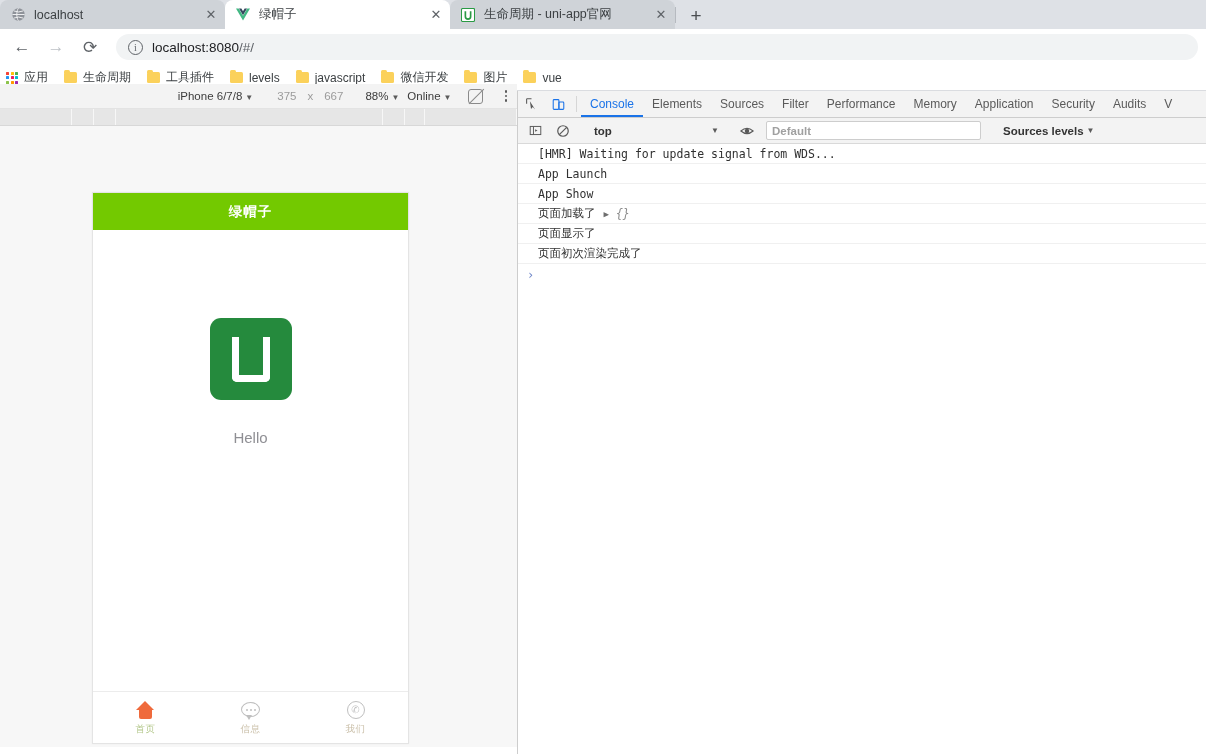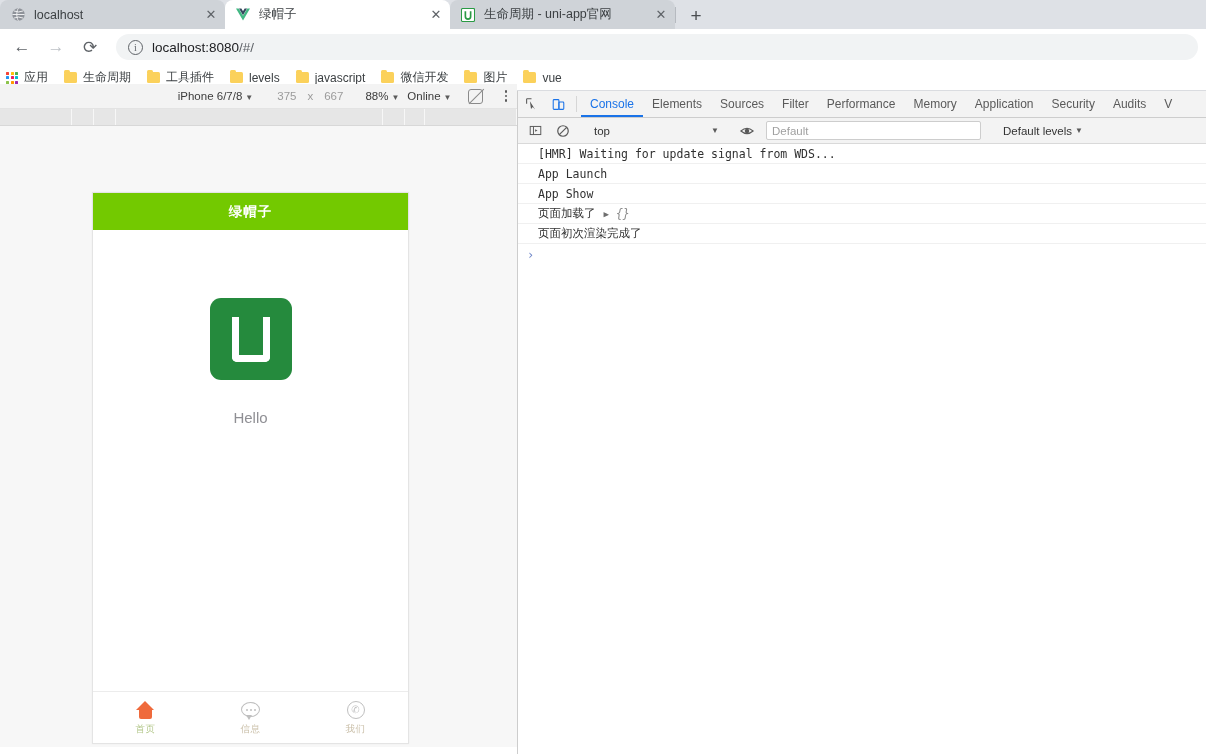--- a/index.html
+++ b/index.html
@@ -134,21 +134,21 @@
     box-shadow: 0 0 2px rgba(0,0,0,0.04);
   }
   .app-header {
     height: 37px; background: #73c900; flex: 0 0 37px;
     display: flex; align-items: center; justify-content: center;
     color: #ffffff; font-size: 13.5px; font-weight: bold;
     letter-spacing: 1px;
   }
   .app-body {
     flex: 1 1 auto; display: flex; flex-direction: column;
-    align-items: center; padding-top: 68px; background: #fff;
+    align-items: center; padding-top: 88px; background: #fff;
   }
   .unilogo {
     width: 82px; height: 82px; background: #258a3d; border-radius: 11px;
     display: flex; align-items: center; justify-content: center;
   }
   .unilogo .u {
     width: 38px; height: 45px; border: 7px solid #ffffff;
     border-top: none; border-radius: 0 0 5px 5px;
   }
   .hello { margin-top: 29px; font-size: 15px; color: #8f8f94; }
@@ -210,21 +210,21 @@
   }
   .dt-sep { width: 1px; background: #d6d6d6; margin: 5px 4px; }
   .dt-tab {
     display: flex; align-items: center; padding: 0 9px;
     font-size: 12px; color: #5a5a5a; white-space: nowrap;
   }
   .dt-tab.active { color: #1a73e8; box-shadow: inset 0 -2px 0 #1a73e8; }
 
   .dt-consolebar {
     height: 26px; flex: 0 0 26px; display: flex; align-items: center;
-    border-bottom: 1px solid #d9d9d9; background: #f3f3f3; padding: 0 4px;
+    border-bottom: 1px solid #d9d9d9; background: #f3f3f3; padding: 0 4px; font-weight: bold;
   }
   .ctxsel {
     width: 135px; height: 19px; margin-left: 4px;
     display: flex; align-items: center; justify-content: space-between;
     padding: 0 5px; font-size: 11.5px; color: #333;
   }
   .filterbox {
     width: 215px; height: 19px; background: #fff; border: 1px solid #cdcdcd;
     border-radius: 2px; display: flex; align-items: center; padding: 0 5px;
     font-size: 11.5px; color: #a0a0a0; margin-left: 6px;
@@ -468,40 +468,43 @@
       </span>
       <span class="dt-sep"></span>
       <span class="dt-iconbtn">
         <svg width="14" height="14" viewBox="0 0 16 16">
           <path d="M1 8 Q8 2 15 8 Q8 14 1 8 Z" fill="none" stroke="#5a5a5a" stroke-width="1.2"></path>
           <circle cx="8" cy="8" r="2.6" fill="#5a5a5a"></circle>
         </svg>
       </span>
       <span class="filterbox">Default</span>
       <span class="levels">
-        <span>Default levels</span>
+        <span>Sources levels</span>
         <span class="caret">▼</span>
       </span>
     </div>
 
     <div class="console-log">
       <div class="logrow">
         <span>[HMR] Waiting for update signal from WDS...</span>
       </div>
       <div class="logrow">
         <span>App Launch</span>
       </div>
       <div class="logrow">
         <span>App Show</span>
       </div>
       <div class="logrow">
         <span>页面加载了</span>
         <span class="arrow">▶</span>
         <span class="obj">{}</span>
       </div>
       <div class="logrow">
+        <span>页面显示了</span>
+      </div>
+      <div class="logrow">
         <span>页面初次渲染完成了</span>
       </div>
       <div class="prompt">›</div>
     </div>
   </div>
 
 </div>
 
 </body></html>

